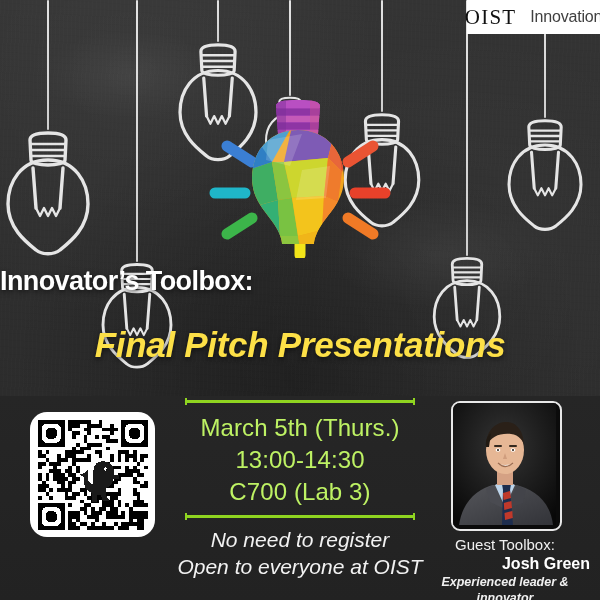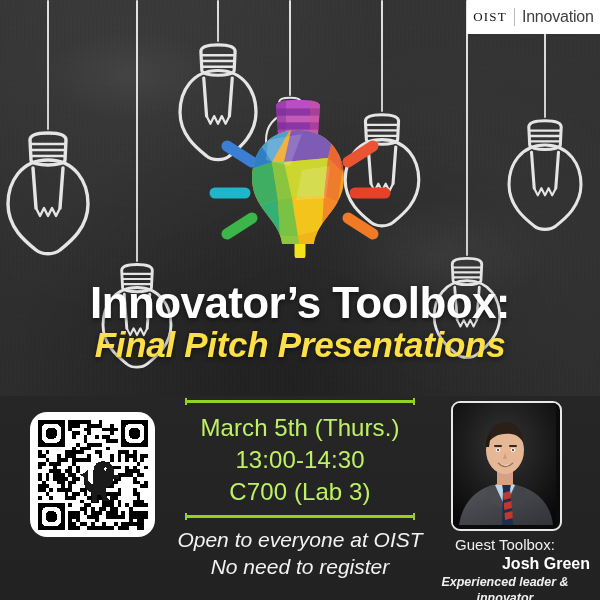--- a/index.html
+++ b/index.html
@@ -38,21 +38,21 @@
     background:linear-gradient(180deg,#262626 0%,#222222 100%);
   }
 
   
   .logo{
     position:absolute;right:0;top:0;width:133px;height:34px;background:#ffffff;
     display:flex;align-items:center;justify-content:center;gap:7px;z-index:12;
   }
   .logo-oist{
     font-family:"Liberation Serif","DejaVu Serif",serif;
-    font-size:13px;letter-spacing:1.2px;color:#111;font-weight:400;
+    font-size:21px;letter-spacing:1.2px;color:#111;font-weight:400;
   }
   .logo-div{width:1px;height:18px;background:#b9b9b9;}
   .logo-innov{
     font-size:16px;font-weight:normal;color:#404040;letter-spacing:-0.2px;
   }
 
   
   .hang{position:absolute;top:0;}
   .cord{
     position:absolute;left:50%;top:0;width:2px;transform:translateX(-50%);
@@ -60,22 +60,22 @@
     border-radius:1px;opacity:.92;
   }
   .bulb-chalk{position:absolute;left:50%;transform:translateX(-50%);}
 
   
   .colorbulb{position:absolute;left:232px;top:100px;width:132px;height:148px;z-index:6;}
   .rays{position:absolute;left:205px;top:108px;width:190px;height:150px;z-index:5;}
 
   
   .title1{
-    position:absolute;left:0;top:278px;width:600px;text-align:center;
-    font-size:44px;font-weight:bold;color:#ffffff;letter-spacing:-0.6px;
+    position:absolute;left:0;top:266px;width:600px;text-align:left;
+    font-size:27px;font-weight:bold;color:#ffffff;letter-spacing:-0.6px;
     text-shadow:0 2px 5px rgba(0,0,0,.55);
   }
   .title2{
     position:absolute;left:0;top:325px;width:600px;text-align:center;
     font-size:35px;font-weight:bold;font-style:italic;color:#fde047;
     letter-spacing:-0.3px;text-shadow:0 2px 5px rgba(0,0,0,.55);
   }
 
   
   .qrwrap{
@@ -691,22 +691,22 @@
         </g>
       </svg>
   </div>
 
   <div class="info">
     <div class="rule top"></div>
     <div class="ev">March 5th (Thurs.)</div>
     <div class="ev">13:00-14:30</div>
     <div class="ev">C700 (Lab 3)</div>
     <div class="rule bot"></div>
+    <div class="note">No need to register</div>
     <div class="note">Open to everyone at OIST</div>
-    <div class="note">No need to register</div>
   </div>
 
   <div class="photo">
     <svg width="103" height="122" viewBox="0 0 103 122">
       <defs>
         <radialGradient id="bgg" cx="50%" cy="35%" r="75%">
           <stop offset="0%" stop-color="#343434"></stop>
             <stop offset="100%" stop-color="#080808"></stop>
         </radialGradient>
         <linearGradient id="suitg" x1="0" y1="0" x2="1" y2="1">

